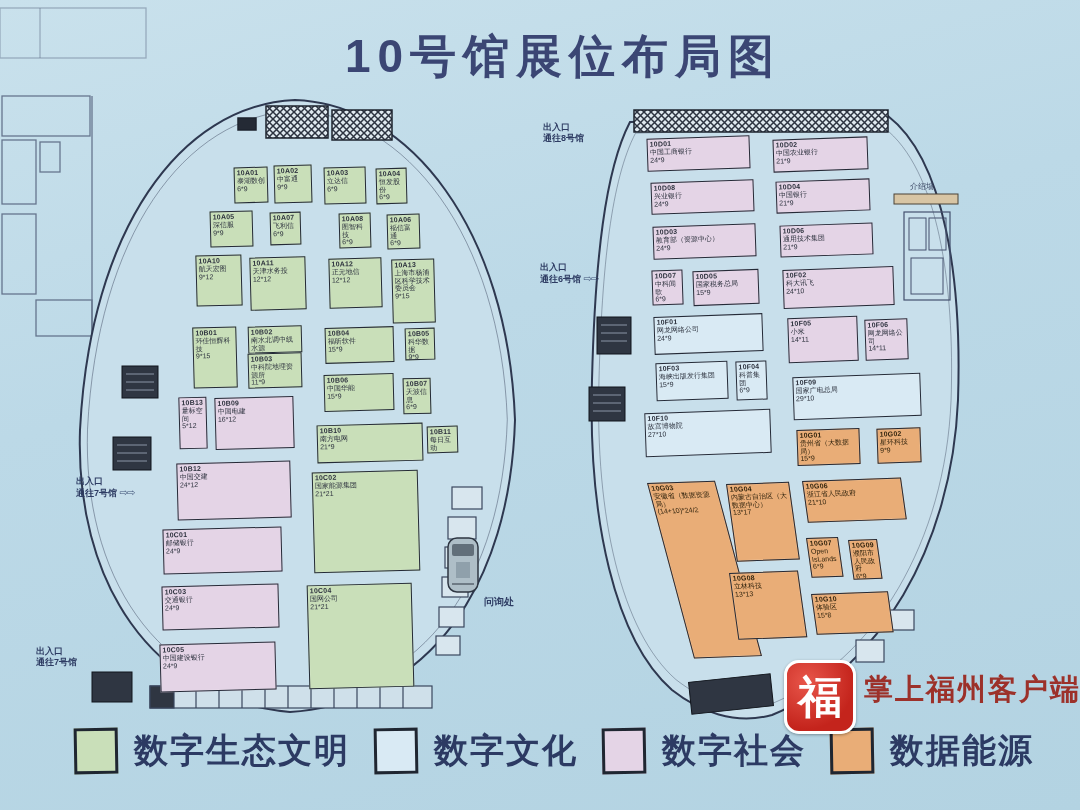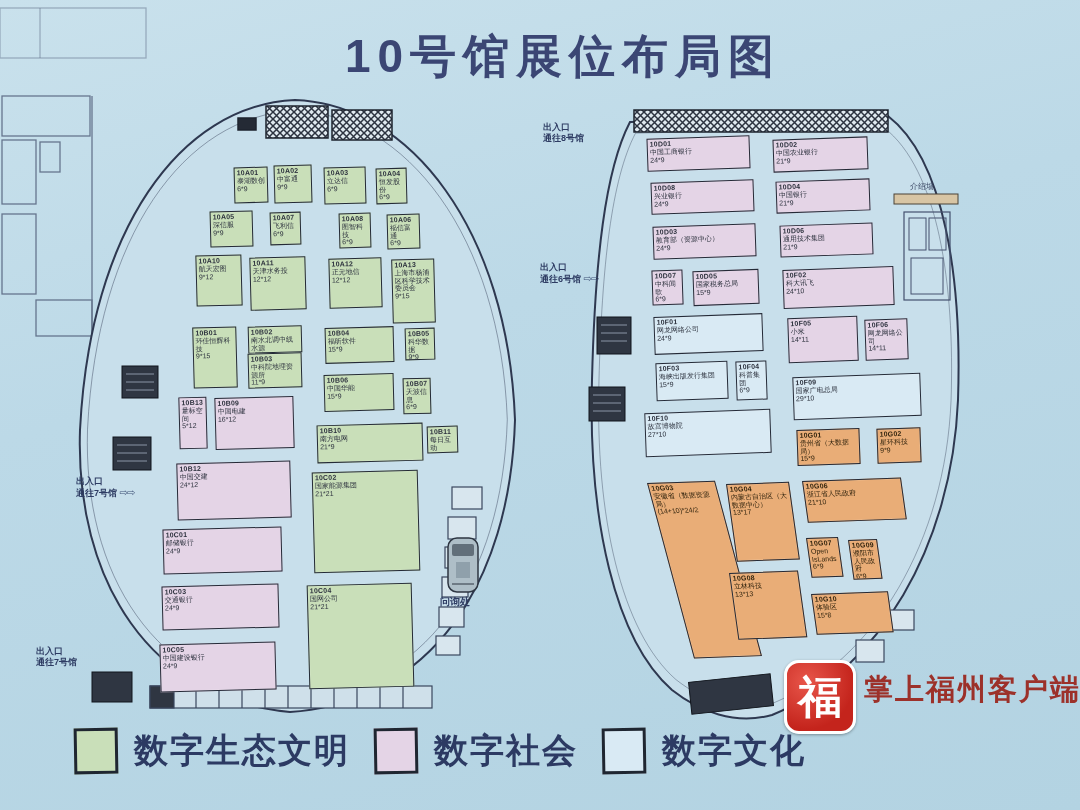--- a/index.html
+++ b/index.html
@@ -23,21 +23,21 @@
   .hall-right .booth{transform:rotate(-2deg);}
   .cat-eco{background:#c9dfb9;}
   .cat-society{background:#e4d4e6;}
   .cat-culture{background:#d9eaf4;}
   .cat-energy{background:#e9ad77;color:#33250f;}
   .b-id{display:block;font-weight:bold;letter-spacing:.2px;}
   .b-name,.b-size{display:block;}
   .anno{position:absolute;z-index:4;color:#2e3c63;font-weight:bold;font-size:9px;line-height:1.25;white-space:nowrap;}
   .anno .arrows{color:#3f5277;font-weight:normal;font-size:10px;letter-spacing:-1px;}
   .anno-small{font-size:8px;font-weight:normal;color:#3a4663;text-align:right;}
-  .anno-inquiry{font-size:10px;color:#2e3c63;}
+  .anno-inquiry{font-size:10px;color:#2e3c63;margin-left:44px;}
   .legend{position:absolute;left:74px;top:728px;width:960px;display:flex;align-items:flex-end;gap:24px;z-index:5;}
   .legend-item{display:flex;align-items:center;gap:16px;}
   .legend-swatch{width:44px;height:46px;border:3px solid #1f2631;box-sizing:border-box;transform:rotate(-1deg);}
   .legend-label{font-size:34px;font-weight:bold;color:#2c3a63;letter-spacing:2px;white-space:nowrap;}
   .watermark{position:absolute;left:784px;top:660px;display:flex;align-items:flex-start;gap:8px;z-index:6;}
   .wm-logo{
     width:72px;height:74px;border-radius:15px;flex:0 0 auto;
     background:radial-gradient(circle at 30% 28%,#e8564a,#c4241c 70%);
     border:3px solid #fff;box-sizing:border-box;
     display:flex;align-items:center;justify-content:center;
@@ -432,26 +432,30 @@
         <div>通往7号馆</div>
       </div>
     </div>
 
   <div class="legend">
     <div class="legend-item">
       <span class="legend-swatch" style="background: rgb(201, 223, 185);"></span>
       <span class="legend-label">数字生态文明</span>
     </div>
     <div class="legend-item">
+      <span class="legend-swatch" style="background: rgb(217, 234, 244);"></span>
+      <span class="legend-label">数字文化</span>
+    </div>
+    <div class="legend-item">
       <span class="legend-swatch" style="background: rgb(228, 212, 230);"></span>
       <span class="legend-label">数字社会</span>
     </div>
     <div class="legend-item">
-      <span class="legend-swatch" style="background: rgb(217, 234, 244);"></span>
-      <span class="legend-label">数字文化</span>
+      <span class="legend-swatch" style="background: rgb(233, 173, 119);"></span>
+      <span class="legend-label">数据能源</span>
     </div>
   </div>
 
   <div class="watermark">
     <div class="wm-logo">福</div>
     <div class="wm-text">
       <span class="wm-main">掌上福州客户端</span>
       <span class="wm-sub">国家税务总局</span>
     </div>
   </div>

